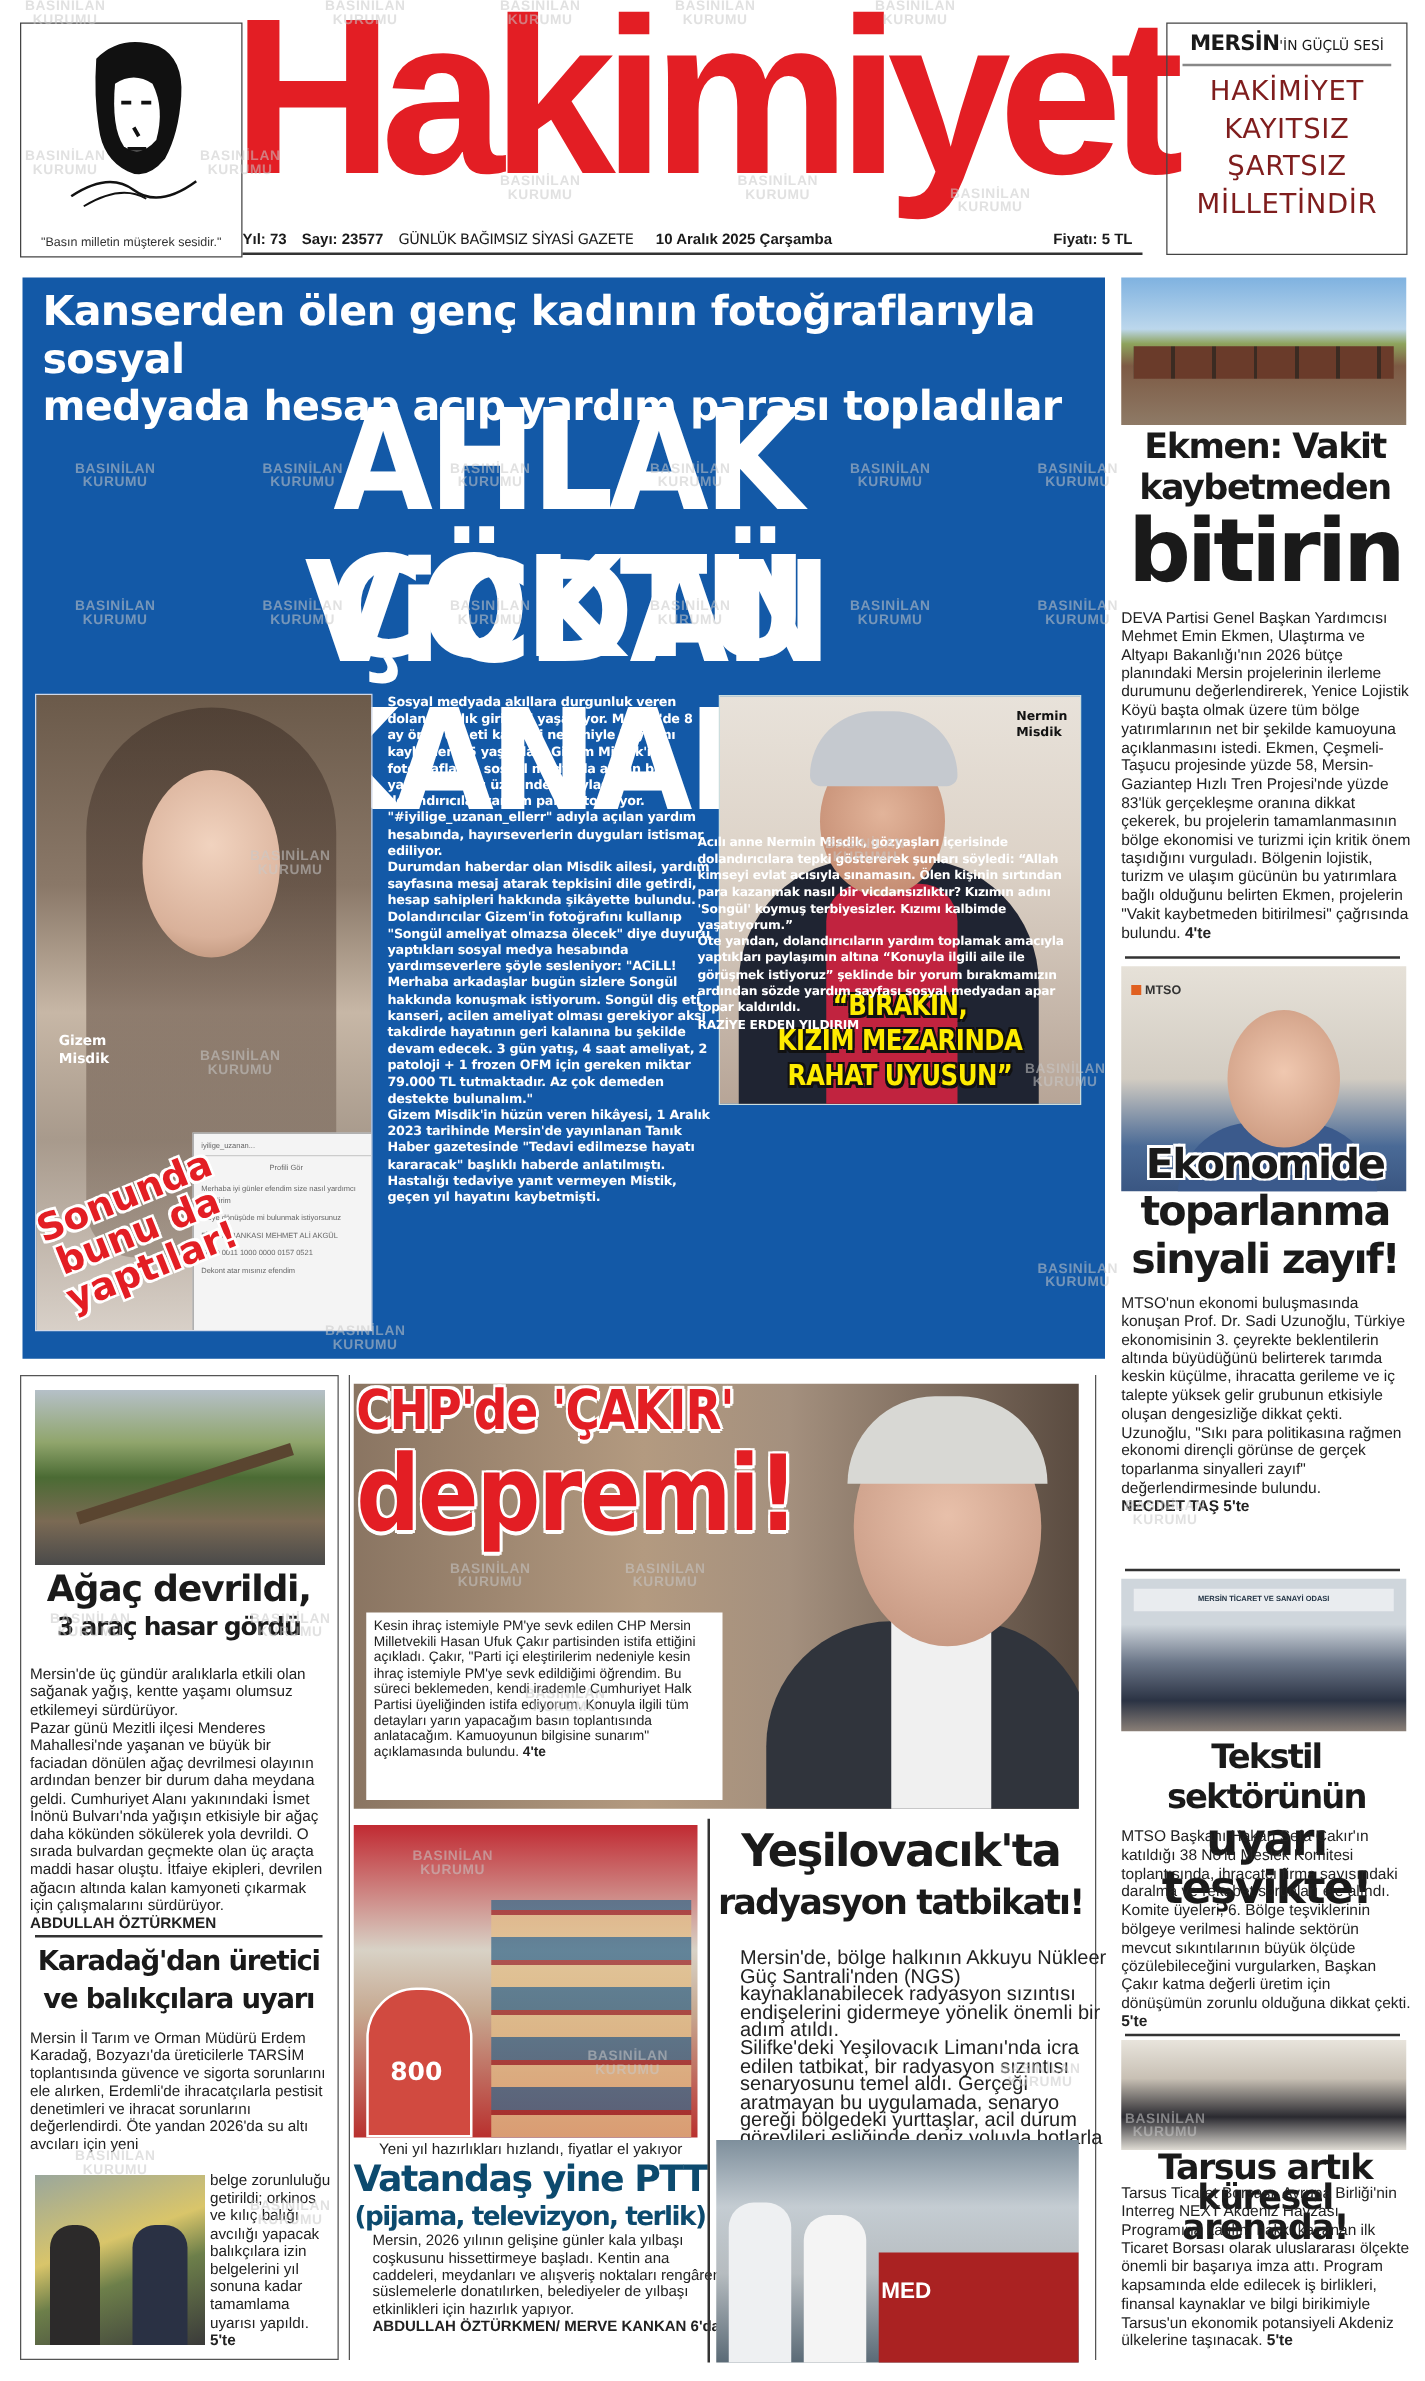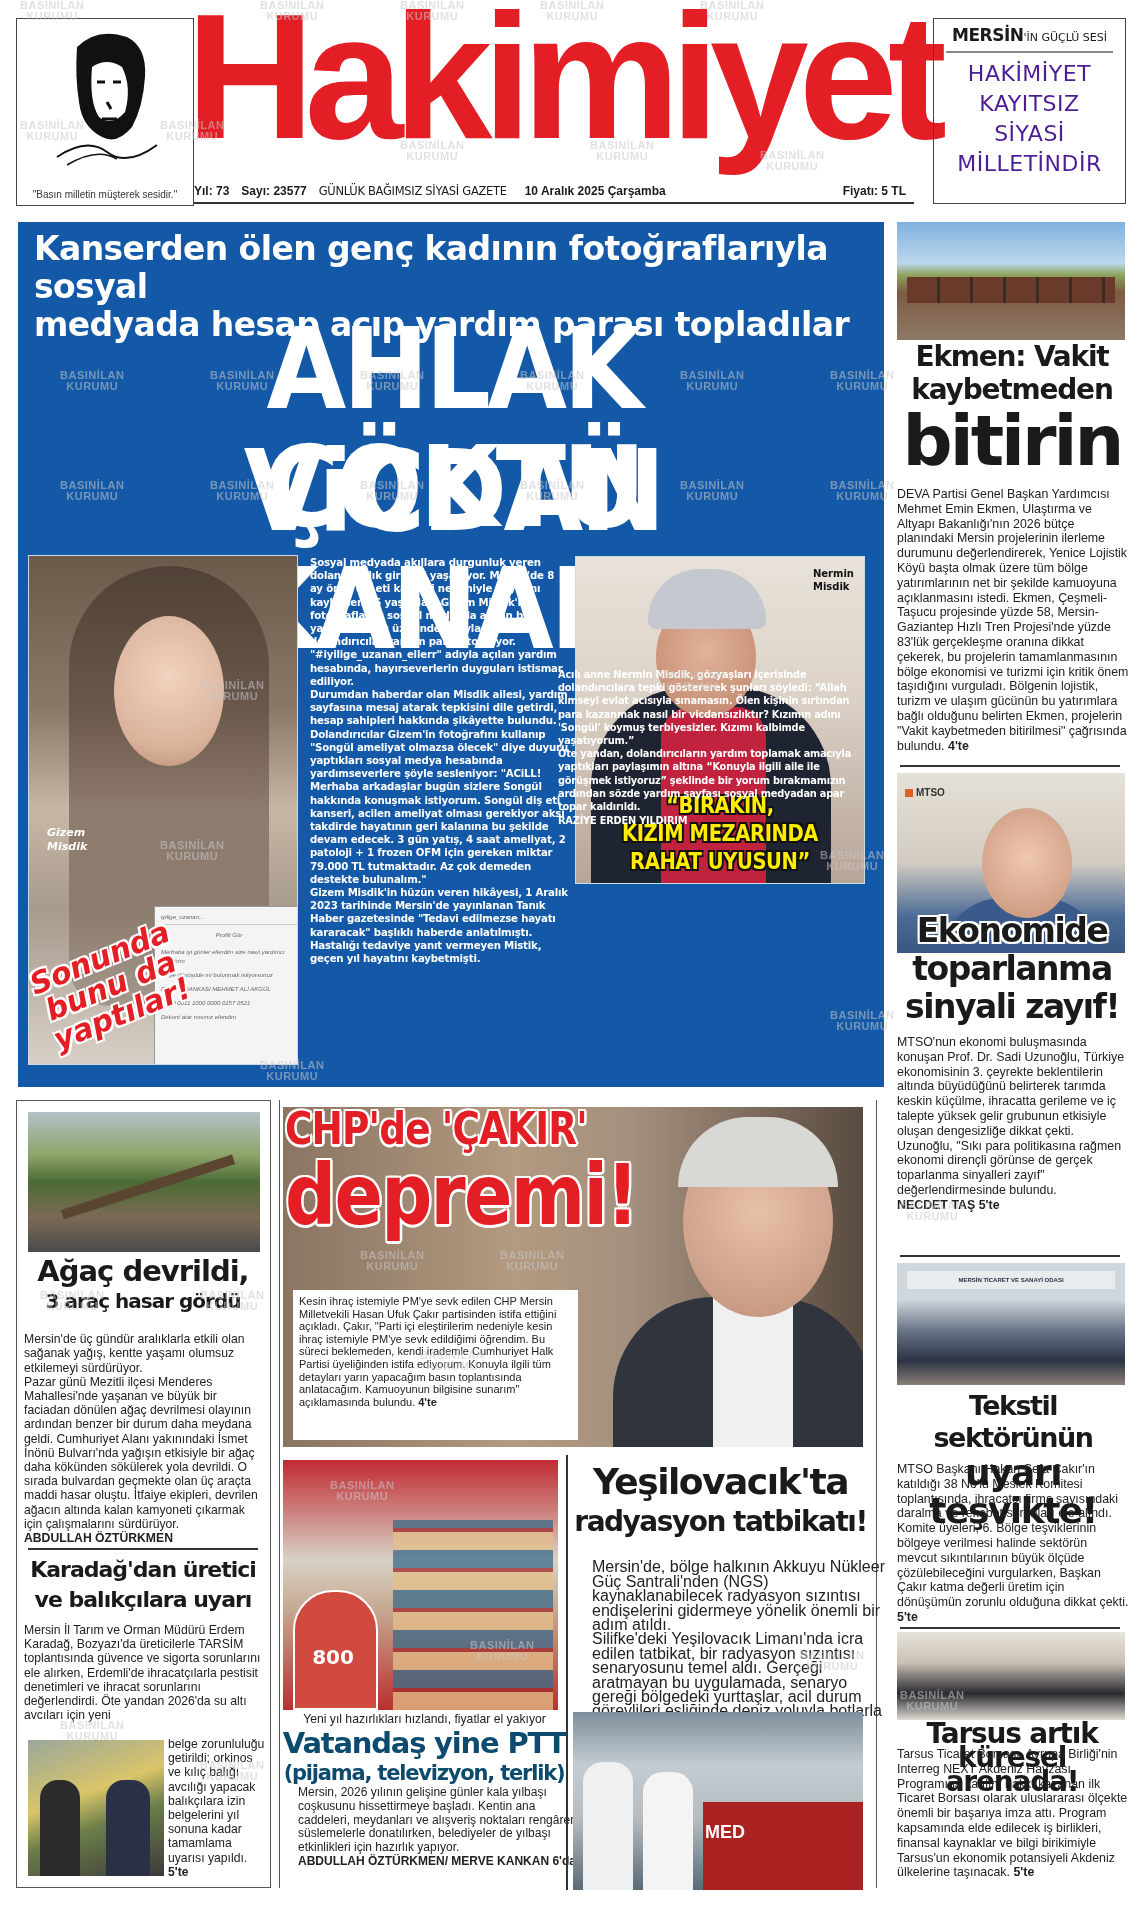--- a/index.html
+++ b/index.html
@@ -13,33 +13,33 @@
   .logo { position: absolute; left: 186px; top: -12px; font-family: "Liberation Sans", sans-serif; font-weight: 700; font-size: 178px; letter-spacing: -10px; color: #e31e24; line-height: 1; }
   .meta-bar { position: absolute; left: 194px; top: 180px; width: 720px; height: 24px; display: flex; align-items: center; font-size: 12px; border-bottom: 2px solid #333; }
   .meta-bar span { margin-right: 12px; }
   .meta-bar .b { font-weight: 700; }
   .meta-bar .cond { font-family: "DejaVu Sans", sans-serif; font-size: 11.5px; letter-spacing: -0.3px; }
   .meta-bar .date { margin-left: 6px; font-weight: 700; }
   .meta-bar .price { margin-left: auto; font-weight: 700; margin-right: 8px; }
   .slogan-box { position: absolute; left: 933px; top: 18px; width: 193px; height: 186px; border: 1px solid #444; text-align: center; }
   .slogan-top { font-family: "DejaVu Sans", sans-serif; font-size: 11px; padding: 6px 0 6px; border-bottom: 2px solid #888; margin: 0 12px; }
   .slogan-top b { font-size: 17px; font-weight: 700; letter-spacing: -0.5px; }
-  .slogan-line { font-family: "DejaVu Sans", sans-serif; font-size: 22px; line-height: 30px; letter-spacing: 0.5px; color: #4c1d95; }
+  .slogan-line { font-family: "DejaVu Sans", sans-serif; font-size: 22px; line-height: 30px; letter-spacing: 0.5px; color: #7f1d1d; }
   .slogan-lines { padding-top: 6px; }
 
   
   .wm { position: absolute; font-size: 11px; font-weight: 700; color: rgba(200,200,200,0.55); text-align: center; line-height: 11px; pointer-events: none; letter-spacing: 0.5px; }
 
   
   .blue { position: absolute; left: 18px; top: 222px; width: 866px; height: 865px; background: #1359a7; }
   .kicker { position: absolute; left: 16px; top: 8px; width: 840px; color: #fff; font-weight: 700; font-size: 33px; line-height: 38px; letter-spacing: -0.6px; font-family: "DejaVu Sans", sans-serif; }
   .big-head { position: absolute; left: 10px; width: 850px; color: #fff; font-family: "DejaVu Sans", sans-serif; font-weight: 900; font-size: 112px; line-height: 118px; text-align: center; letter-spacing: -4px; transform: scaleX(0.92); transform-origin: center; }
   .big-head.l1 { top: 88px; }
   .big-head.l2 { top: 210px; }
-  .photo-gizem { position: absolute; left: 10px; top: 333px; width: 270px; height: 510px; background: linear-gradient(180deg,#6b5a4a 0%,#8a7868 30%,#c7b7a6 50%,#a89a8c 70%,#d8d0c8 100%); border: 1px solid #d0d8e8; overflow: hidden; font-style: italic; }
+  .photo-gizem { position: absolute; left: 10px; top: 333px; width: 270px; height: 510px; background: linear-gradient(180deg,#6b5a4a 0%,#8a7868 30%,#c7b7a6 50%,#a89a8c 70%,#d8d0c8 100%); border: 1px solid #d0d8e8; overflow: hidden; }
   .photo-gizem .face { position: absolute; left: 85px; top: 60px; width: 110px; height: 150px; border-radius: 50%; background: radial-gradient(circle at 50% 40%, #f1d3bf 0%, #d9b19a 70%, #b48a70 100%); }
   .photo-gizem .hair { position: absolute; left: 40px; top: 10px; width: 200px; height: 440px; border-radius: 100px 100px 40px 40px; background: linear-gradient(180deg,#3a2c24,#5a463a 50%,#8a7a6c); opacity: 0.55; }
   .caption-w { position: absolute; color: #fff; font-weight: 700; font-size: 11px; line-height: 14px; font-family: "DejaVu Sans", sans-serif; }
   .phone-shot { position: absolute; left: 125px; top: 350px; width: 150px; height: 160px; background: #f4f4f4; border: 1px solid #999; font-size: 6px; color: #666; padding: 6px; line-height: 9px; }
   .phone-shot .bar { height: 12px; border-bottom: 1px solid #ccc; margin-bottom: 6px; }
   .sonunda { position: absolute; left: 2px; top: 385px; color: #e31e24; font-family: "DejaVu Sans", sans-serif; font-weight: 900; font-size: 30px; line-height: 30px; transform: rotate(-22deg); text-shadow: -2px -2px 0 #fff, 2px -2px 0 #fff, -2px 2px 0 #fff, 2px 2px 0 #fff; text-align: center; width: 160px; }
 
   .story-body { position: absolute; left: 292px; top: 334px; width: 258px; color: #fff; font-family: "DejaVu Sans", sans-serif; font-weight: 700; font-size: 10.2px; line-height: 13.2px; letter-spacing: -0.2px; }
   .story-body p { margin: 0; }
 
@@ -139,21 +139,21 @@
   <span class="cond">GÜNLÜK BAĞIMSIZ SİYASİ GAZETE</span>
   <span class="date">10 Aralık 2025 Çarşamba</span>
   <span class="price">Fiyatı: 5 TL</span>
 </div>
 
 <div class="slogan-box">
   <div class="slogan-top"><b>MERSİN</b><span>'İN GÜÇLÜ SESİ</span></div>
   <div class="slogan-lines">
     <div class="slogan-line">HAKİMİYET</div>
     <div class="slogan-line">KAYITSIZ</div>
-    <div class="slogan-line">SİYASİ</div>
+    <div class="slogan-line">ŞARTSIZ</div>
     <div class="slogan-line">MİLLETİNDİR</div>
   </div>
 </div>
 
 <div class="blue">
   <div class="kicker">
     <div>Kanserden ölen genç kadının fotoğraflarıyla sosyal</div>
     <div>medyada hesap açıp yardım parası topladılar</div>
   </div>
   <div class="big-head l1">AHLAK ÇÖKTÜ</div>

